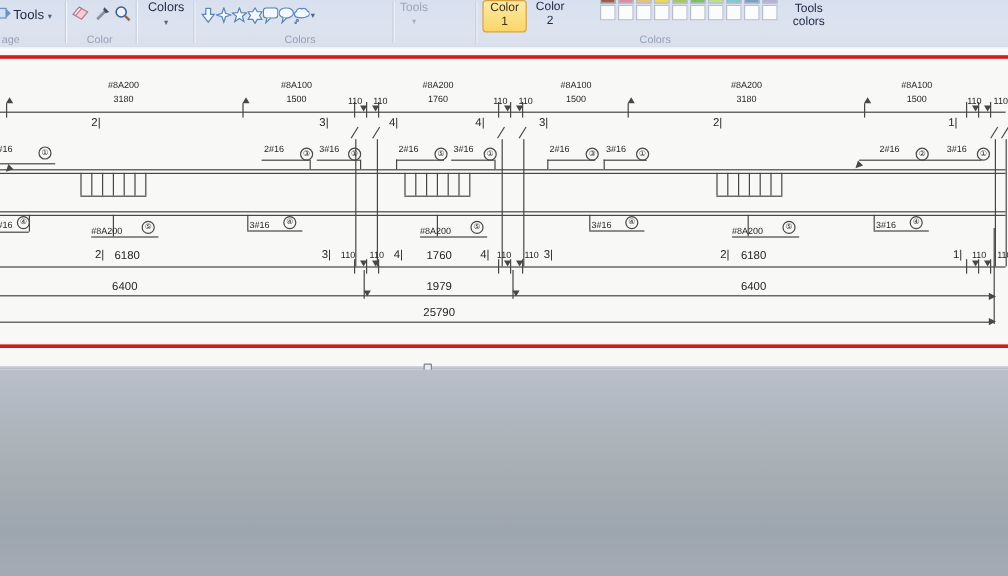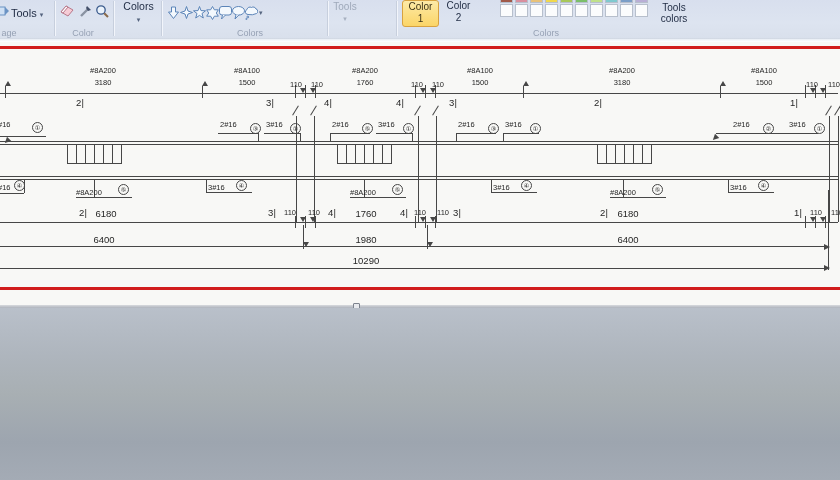--- a/index.html
+++ b/index.html
@@ -330,23 +330,23 @@
     <div class="txt t2" style="left: 404px; top: 208px;">4|</div>
     <div class="txt t1" style="left: 420px; top: 209px;">110</div>
     <div class="txt t1" style="left: 443px; top: 209px;">110</div>
     <div class="txt t2" style="left: 457px; top: 208px;">3|</div>
     <div class="txt t2" style="left: 604px; top: 208px;">2|</div>
     <div class="txt t2" style="left: 628px; top: 209px;">6180</div>
     <div class="txt t2" style="left: 798px; top: 208px;">1|</div>
     <div class="txt t1" style="left: 816px; top: 209px;">110</div>
     <div class="txt t1" style="left: 837px; top: 209px;">110</div>
     <div class="txt t2" style="left: 104px; top: 235px;">6400</div>
-    <div class="txt t2" style="left: 366px; top: 235px;">1980</div>
+    <div class="txt t2" style="left: 366px; top: 235px;">1979</div>
     <div class="txt t2" style="left: 628px; top: 235px;">6400</div>
-    <div class="txt t2" style="left: 366px; top: 256px;">10290</div>
+    <div class="txt t2" style="left: 366px; top: 256px;">25790</div>
     <div class="circ" style="left: 32px; top: 122px;">①</div>
     <div class="circ" style="left: 250px; top: 123px;">③</div>
     <div class="circ" style="left: 290px; top: 123px;">①</div>
     <div class="circ" style="left: 362px; top: 123px;">⑤</div>
     <div class="circ" style="left: 403px; top: 123px;">①</div>
     <div class="circ" style="left: 488px; top: 123px;">③</div>
     <div class="circ" style="left: 530px; top: 123px;">①</div>
     <div class="circ" style="left: 763px; top: 123px;">②</div>
     <div class="circ" style="left: 814px; top: 123px;">①</div>
     <div class="circ" style="left: 14px; top: 180px;">④</div>

